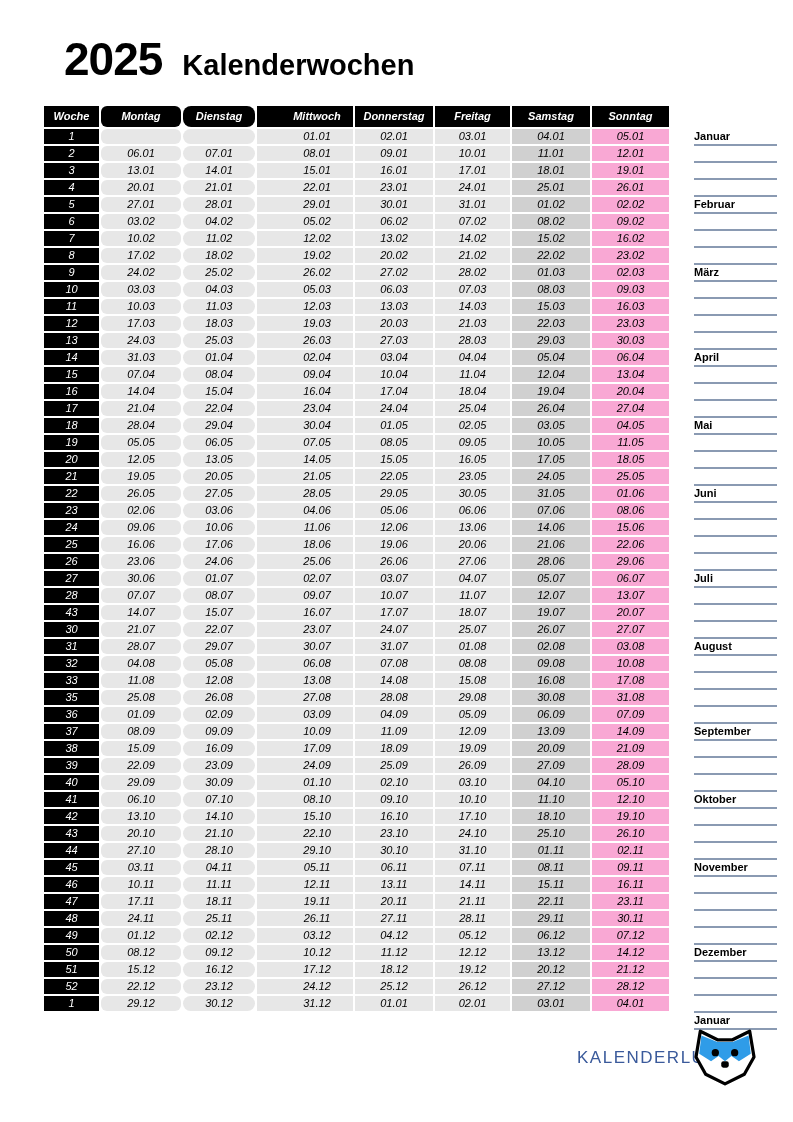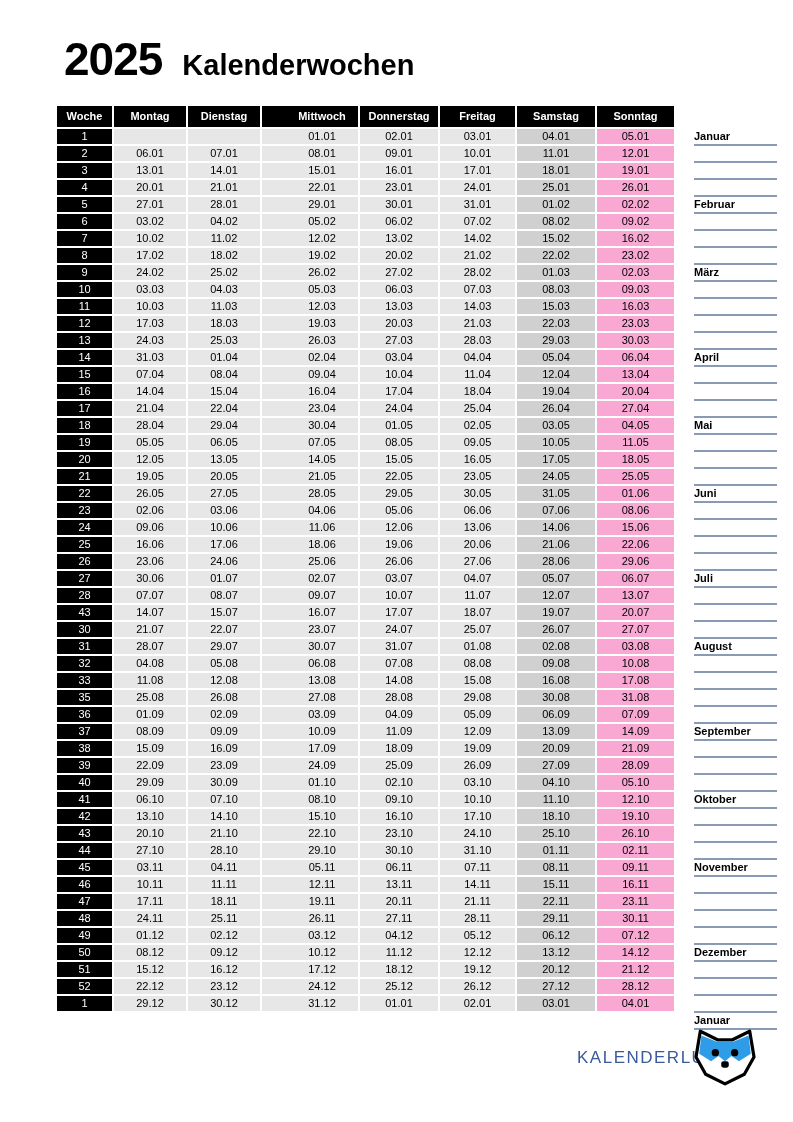--- a/index.html
+++ b/index.html
@@ -6,23 +6,23 @@
   body {
     width:793px; height:1122px; position:relative;
     background:#ffffff; overflow:hidden;
     font-family:"Liberation Sans", sans-serif;
     color:#000;
   }
   .title-row { position:absolute; left:64px; top:36px; display:flex; align-items:baseline; gap:20px; }
   .year { font-size:46px; font-weight:bold; line-height:1; letter-spacing:-1px; }
   .subtitle { font-size:29px; font-weight:bold; line-height:1;text-align:center; }
 
-  .cal { position:absolute; left:57px; top:106px; }
+  .cal { position:absolute; left:44px; top:106px;font-style:italic; }
   .row { display:flex; gap:2px; margin-bottom:2px; }
-  .c0 { width:55px; } .c1 { width:72px; } .c2 { width:72px; } .c3 { width:72px;padding-left:24px; }
+  .c0 { width:55px; } .c1 { width:80px;border-radius:6px; } .c2 { width:72px;border-radius:8px; } .c3 { width:72px;padding-left:24px; }
   .c4 { width:78px; } .c5 { width:75px; } .c6 { width:78px; } .c7 { width:77px; }
   .hcell {
     background:#000; color:#fff; font-weight:bold; font-size:11px;
     height:21px; line-height:21px; text-align:center;
   }
   .dcell {
     background:#e7e7e7; font-size:11px; height:15px; line-height:15px; text-align:center;
   }
   .wk { background:#000; color:#fff; }
   .sat { background:#d0d0d0; }

